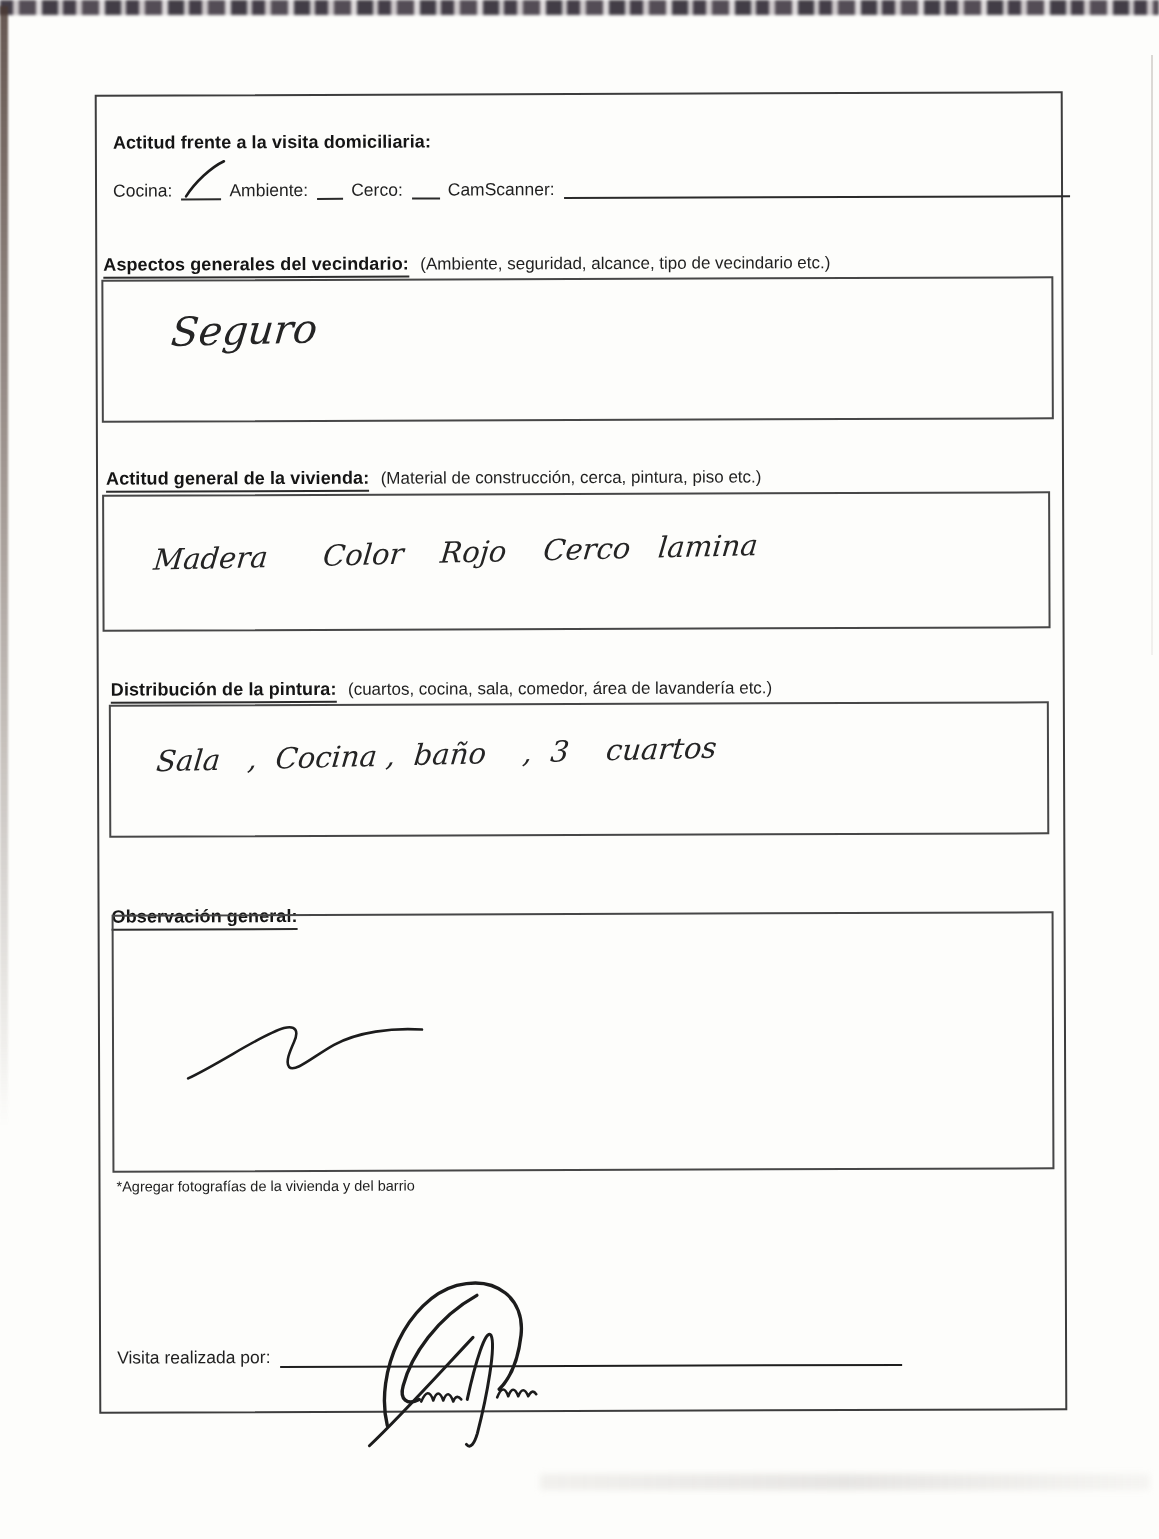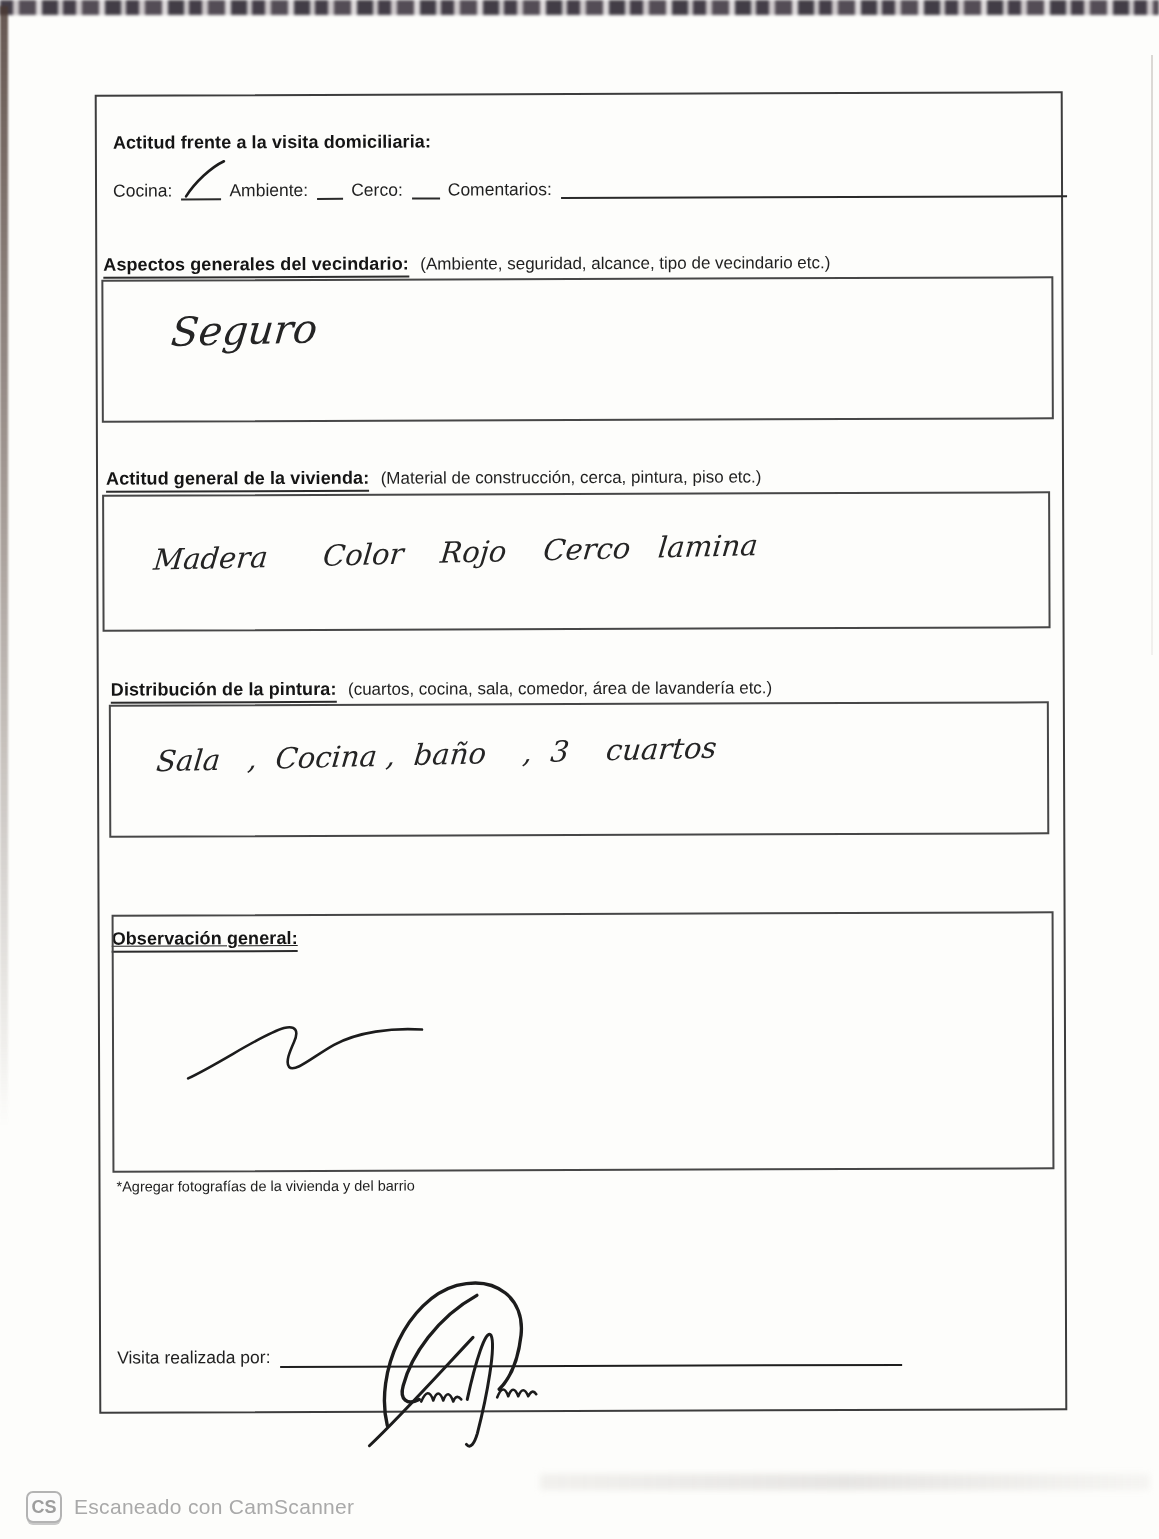--- a/index.html
+++ b/index.html
@@ -108,21 +108,21 @@
       <span class="field-label">Cocina:</span>
       <span class="blank tick-blank">
         <svg class="tick-svg ink" width="44" height="42" viewBox="0 0 44 42">
           <path d="M 3 38 C 12 24, 28 9, 41 3" stroke-width="2.6"></path>
         </svg>
       </span>
       <span class="field-label">Ambiente:</span>
       <span class="blank short1"></span>
       <span class="field-label">Cerco:</span>
       <span class="blank short2"></span>
-      <span class="field-label">Comentarios:</span>
+      <span class="field-label">CamScanner:</span>
       <span class="blank long"></span>
     </div>
 
     <div class="abs" style="left:6px; top:158px; white-space:nowrap;">
       <span class="h-bold h-underline">Aspectos generales del vecindario:</span>
       <span class="h-hint" style="margin-left:7px;">(Ambiente, seguridad, alcance, tipo de vecindario etc.)</span>
     </div>
     <div class="answer-box" style="left:4px; top:183px; width:952px; height:143px;">
       <span class="handwriting" style="font-size:40px; margin:26px 0 0 68px;">Seguro</span>
     </div>
@@ -136,21 +136,21 @@
     </div>
 
     <div class="abs" style="left:12px; top:583px; white-space:nowrap;">
       <span class="h-bold h-underline">Distribución de la pintura:</span>
       <span class="h-hint" style="margin-left:7px;">(cuartos, cocina, sala, comedor, área de lavandería etc.)</span>
     </div>
     <div class="answer-box" style="left:10px; top:608px; width:940px; height:133px;">
       <span class="handwriting" style="font-size:29px; margin:32px 0 0 46px;">Sala   ,  Cocina ,  baño    ,  3    cuartos</span>
     </div>
 
-    <div class="abs" style="left:12px; top:832px; white-space:nowrap;text-decoration:underline;">
+    <div class="abs" style="left:12px; top:810px; white-space:nowrap;">
       <span class="h-bold h-underline">Observación general:</span>
     </div>
     <div class="answer-box" style="left:12px; top:818px; width:942px; height:258px;">
       <svg class="ink" style="position:absolute; left:68px; top:102px;" width="250" height="70" viewBox="0 0 250 70">
         <path d="M 6 60 C 40 44, 80 16, 102 10 C 114 7, 117 13, 112 24 C 108 33, 103 44, 107 49 C 113 55, 132 38, 152 27 C 176 14, 210 10, 240 12" stroke-width="2.6"></path>
       </svg>
     </div>
 
     <div class="abs footnote" style="left:16px; top:1082px;">*Agregar fotografías de la vivienda y del barrio</div>
 
@@ -162,18 +162,14 @@
       <path d="M 58 148 C 45 95, 78 22, 128 8 C 168 -2, 196 22, 192 58 C 189 84, 180 102, 170 112" stroke-width="3.4"></path>
       <path d="M 148 18 C 108 40, 82 78, 74 108 C 70 122, 78 128, 90 122" stroke-width="3.4"></path>
       <path d="M 92 124 q 7 -16 12 -1 q 5 -14 10 0 q 5 -13 10 1 q 3 -8 8 -2" stroke-width="2.6"></path>
       <path d="M 138 122 C 146 86, 157 50, 162 58 C 167 68, 158 118, 148 156 C 145 166, 141 172, 137 167" stroke-width="3"></path>
       <path d="M 168 120 q 6 -15 11 -1 q 5 -13 10 0 q 5 -12 10 0 q 4 -8 8 -2" stroke-width="2.6"></path>
       <path d="M 40 168 C 70 140, 110 96, 144 60" stroke-width="3"></path>
     </svg>
 
   </div>
 
-  <div class="cs-footer">
-    <div class="cs-badge">CS</div>
-    <span class="cs-text">Escaneado con CamScanner</span>
-  </div>
 
 </div>
 
 </body></html>

